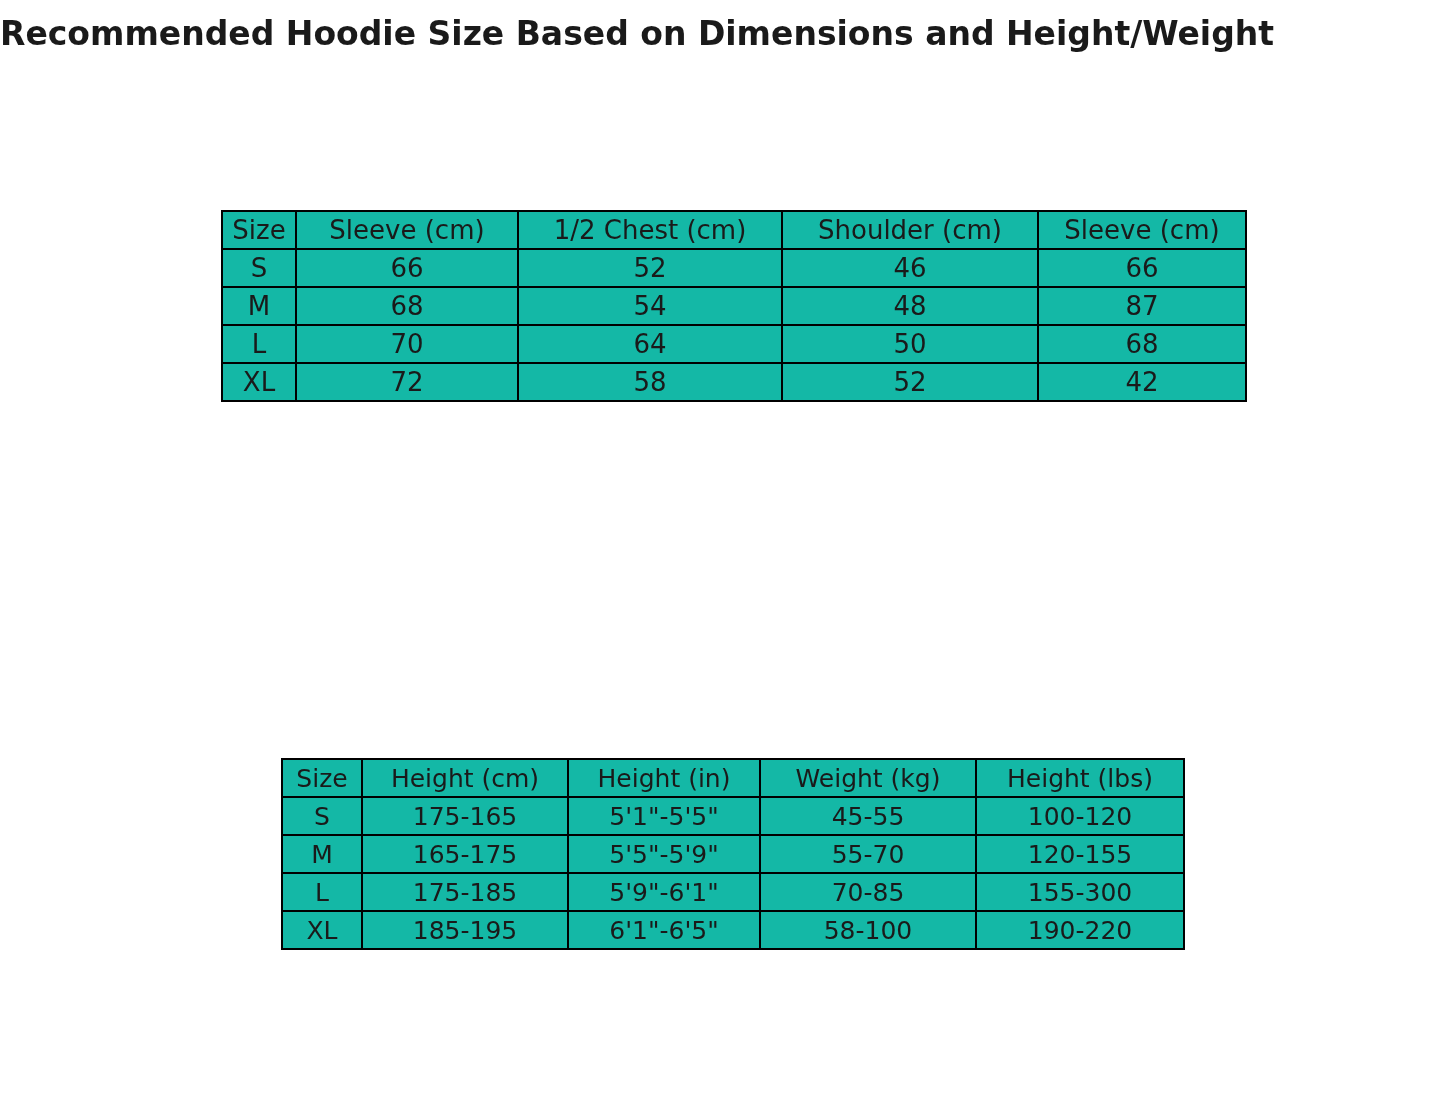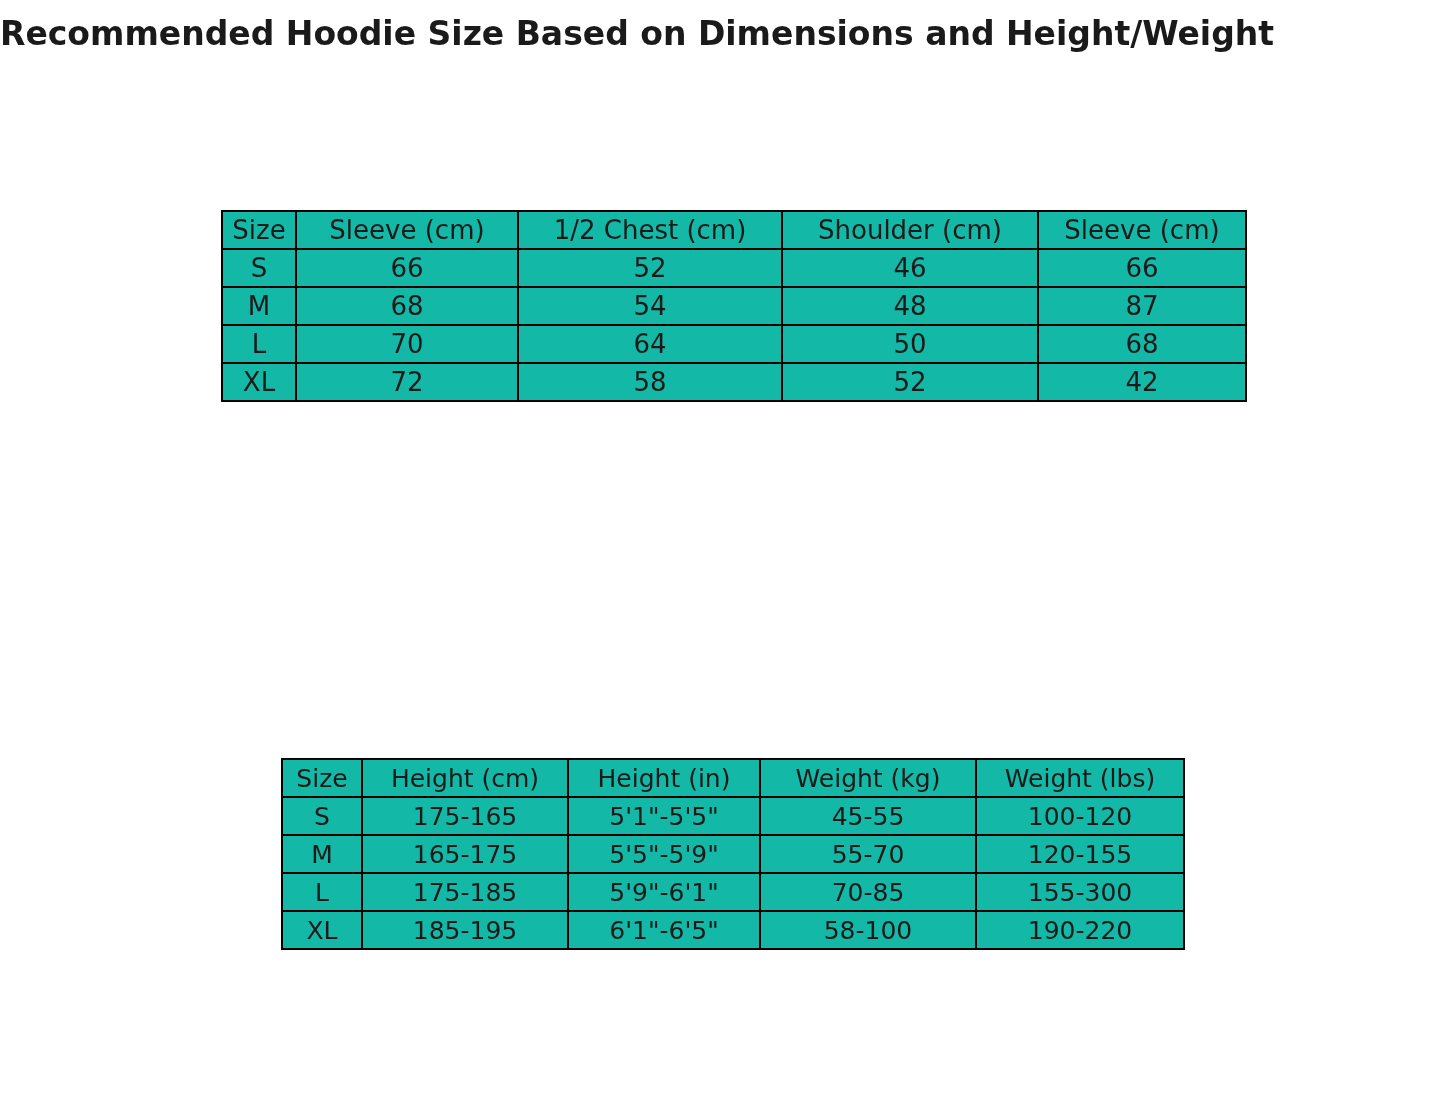--- a/index.html
+++ b/index.html
@@ -136,21 +136,21 @@
       <col class="c2">
       <col class="c3">
       <col class="c4">
   </colgroup>
   <thead>
     <tr>
       <th>Size</th>
       <th>Height (cm)</th>
       <th>Height (in)</th>
       <th>Weight (kg)</th>
-      <th>Weight (lbs)</th>
+      <th>Height (lbs)</th>
     </tr>
   </thead>
   <tbody>
     <tr>
       <td>S</td>
       <td>175-165</td>
       <td>5'1"-5'5"</td>
       <td>45-55</td>
       <td>100-120</td>
     </tr>

